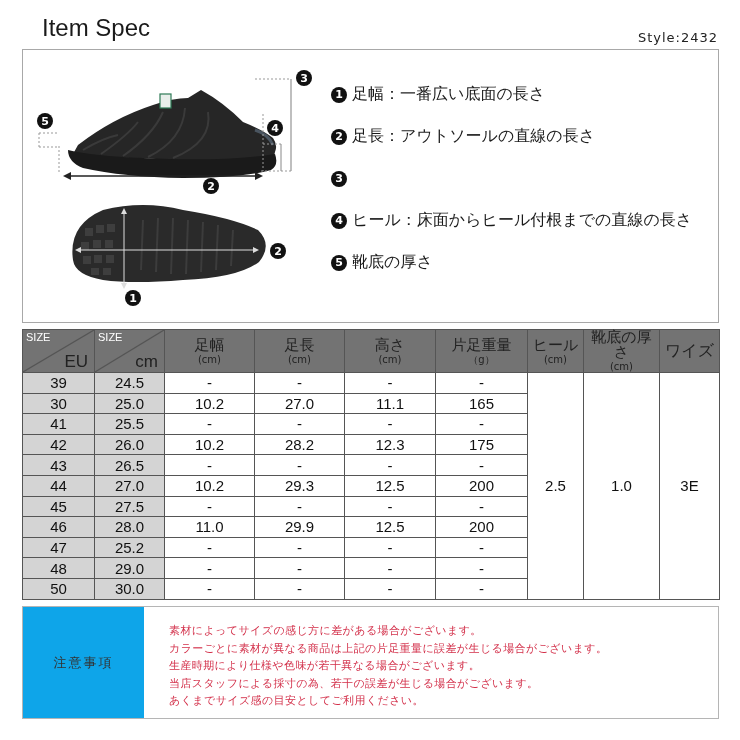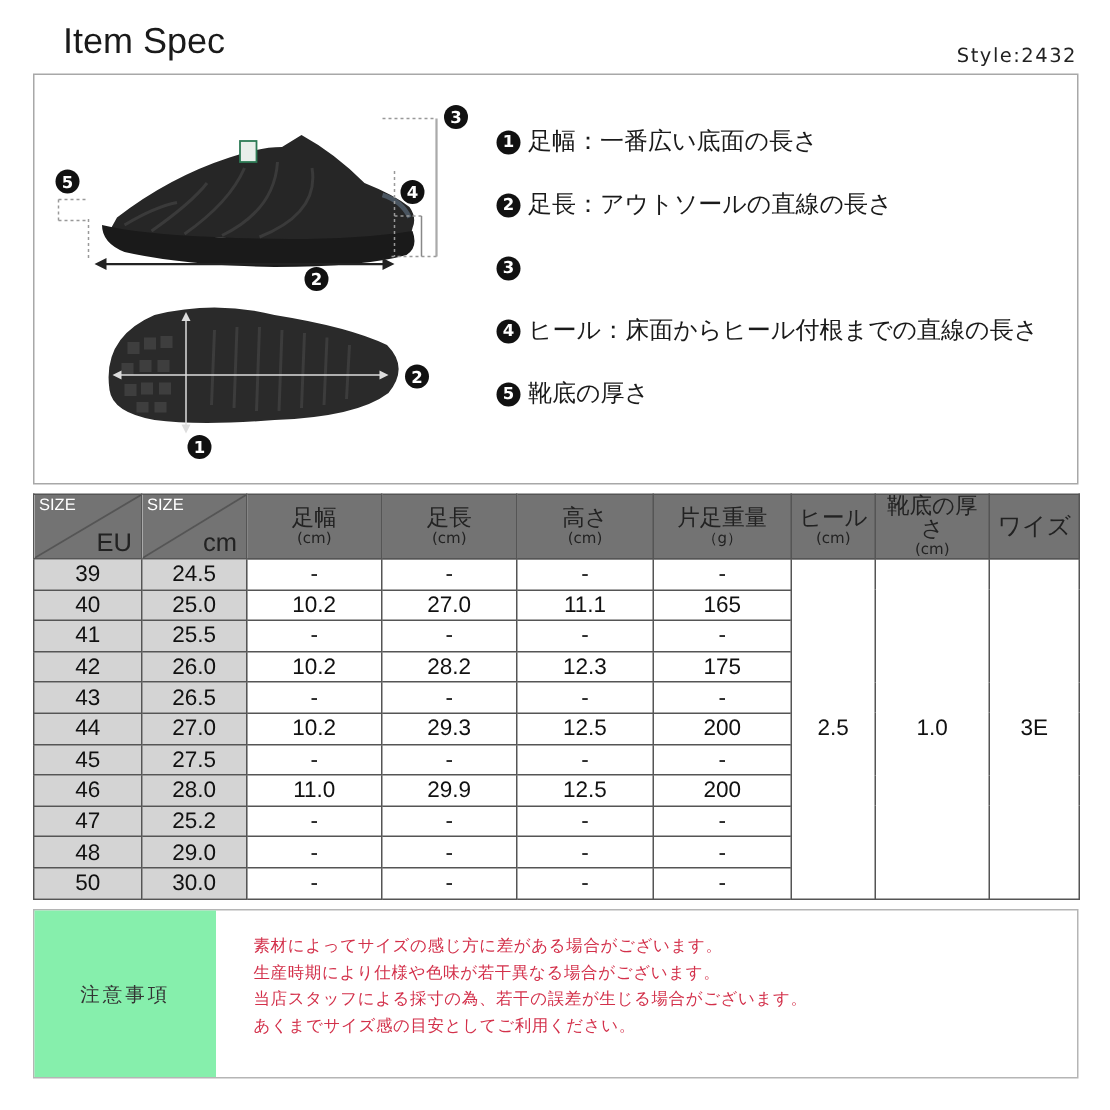--- a/index.html
+++ b/index.html
@@ -25,21 +25,21 @@
   .th-unit { display: block; font-size: 10px; color: #222; margin-top: 2px; }
   .th-wide { font-size: 16px; color: #222; }
   td.size-cell { background: #d4d4d4; font-size: 16px; }
   th.diag { position: relative; padding: 0; overflow: hidden; }
   th.diag svg { position: absolute; left: 0; top: 0; width: 100%; height: 100%; }
   .diag-size { position: absolute; left: 3px; top: 2px; font-size: 11px; color: #fff; font-family: "Liberation Sans", sans-serif; letter-spacing: 0; }
   .diag-unit { position: absolute; right: 6px; bottom: 2px; font-size: 17px; color: #222; font-family: "Liberation Sans", sans-serif; }
   td.merged { font-size: 16px; border-color: #777; }
 
   .notes { position: absolute; left: 22px; top: 606px; width: 697px; height: 113px; border: 1px solid #b5b5b5; display: flex; }
-  .notes-label { width: 121px; background: #86efac; display: flex; align-items: center; justify-content: center; font-size: 13px; color: #333; letter-spacing: 2px; }
+  .notes-label { width: 121px; background: #0ea5e9; display: flex; align-items: center; justify-content: center; font-size: 13px; color: #333; letter-spacing: 2px; }
   .notes-body { flex: 1; padding: 15px 0 0 25px; }
   .note-line { font-size: 11px; line-height: 17.6px; color: #d3304a; white-space: nowrap; letter-spacing: 0.4px; }
 </style>
 </head>
 <body>
 
 <div class="title">Item Spec</div>
 <div class="style-code">Style:2432</div>
 
 <div class="spec-panel">
@@ -204,21 +204,21 @@
       <td class="size-cell">24.5</td>
       <td>-</td>
       <td>-</td>
       <td>-</td>
       <td>-</td>
       <td class="merged" rowspan="11">2.5</td>
       <td class="merged" rowspan="11">1.0</td>
       <td class="merged" rowspan="11">3E</td>
     </tr>
     <tr>
-      <td class="size-cell">40</td>
+      <td class="size-cell">30</td>
       <td class="size-cell">25.0</td>
       <td>10.2</td>
       <td>27.0</td>
       <td>11.1</td>
       <td>165</td>
     </tr>
     <tr>
       <td class="size-cell">41</td>
       <td class="size-cell">25.5</td>
       <td>-</td>
@@ -290,17 +290,18 @@
       <td>-</td>
       <td>-</td>
     </tr>
   </tbody>
 </table>
 
 <div class="notes">
   <div class="notes-label">注意事項</div>
   <div class="notes-body">
     <div class="note-line">素材によってサイズの感じ方に差がある場合がございます。</div>
+    <div class="note-line">カラーごとに素材が異なる商品は上記の片足重量に誤差が生じる場合がございます。</div>
     <div class="note-line">生産時期により仕様や色味が若干異なる場合がございます。</div>
     <div class="note-line">当店スタッフによる採寸の為、若干の誤差が生じる場合がございます。</div>
     <div class="note-line">あくまでサイズ感の目安としてご利用ください。</div>
   </div>
 </div>
 
 </body></html>

